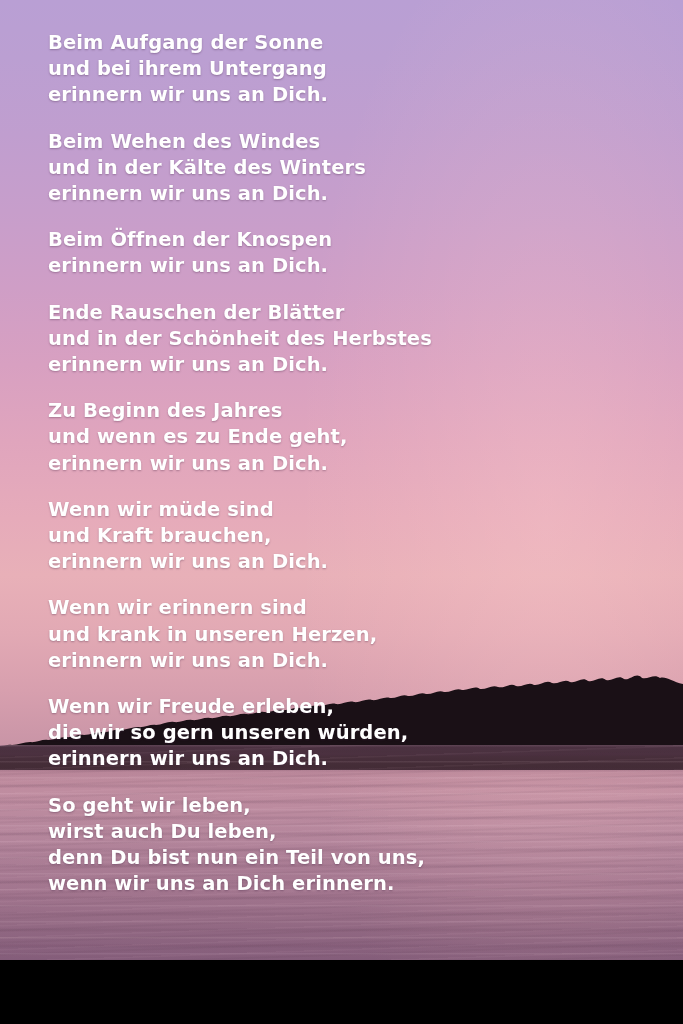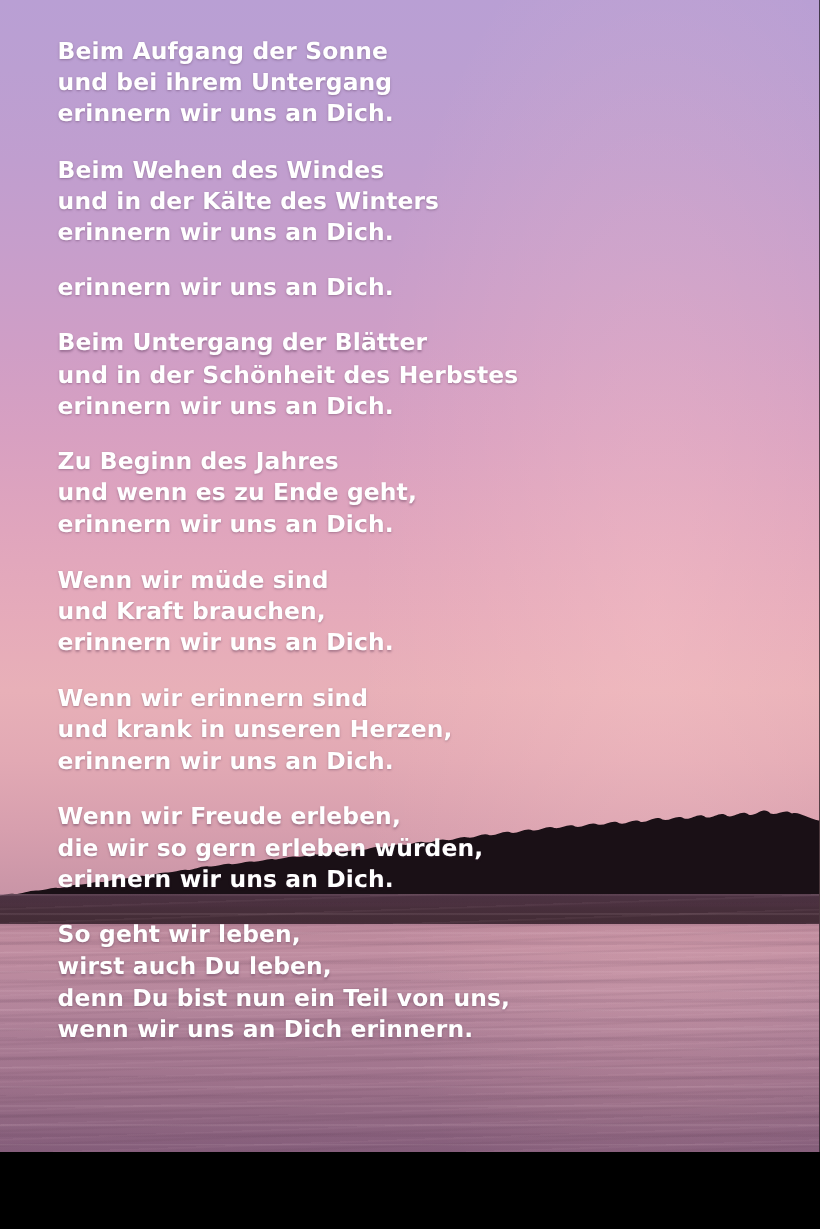--- a/index.html
+++ b/index.html
@@ -196,45 +196,46 @@
         <span class="line">Beim Aufgang der Sonne</span>
         <span class="line">und bei ihrem Untergang</span>
         <span class="line">erinnern wir uns an Dich.</span>
       </p>
       <p class="stanza">
         <span class="line">Beim Wehen des Windes</span>
         <span class="line">und in der Kälte des Winters</span>
         <span class="line">erinnern wir uns an Dich.</span>
       </p>
       <p class="stanza">
-        <span class="line">erinnern wir uns an Dich.</span>
-      </p>
-      <p class="stanza">
-        <span class="line">Beim Untergang der Blätter</span>
+        <span class="line">Beim Öffnen der Knospen</span>
+        <span class="line">erinnern wir uns an Dich.</span>
+      </p>
+      <p class="stanza">
+        <span class="line">Ende Rauschen der Blätter</span>
         <span class="line">und in der Schönheit des Herbstes</span>
         <span class="line">erinnern wir uns an Dich.</span>
       </p>
       <p class="stanza">
         <span class="line">Zu Beginn des Jahres</span>
         <span class="line">und wenn es zu Ende geht,</span>
         <span class="line">erinnern wir uns an Dich.</span>
       </p>
       <p class="stanza">
         <span class="line">Wenn wir müde sind</span>
         <span class="line">und Kraft brauchen,</span>
         <span class="line">erinnern wir uns an Dich.</span>
       </p>
       <p class="stanza">
         <span class="line">Wenn wir erinnern sind</span>
         <span class="line">und krank in unseren Herzen,</span>
         <span class="line">erinnern wir uns an Dich.</span>
       </p>
       <p class="stanza">
         <span class="line">Wenn wir Freude erleben,</span>
-        <span class="line">die wir so gern erleben würden,</span>
+        <span class="line">die wir so gern unseren würden,</span>
         <span class="line">erinnern wir uns an Dich.</span>
       </p>
       <p class="stanza">
         <span class="line">So geht wir leben,</span>
         <span class="line">wirst auch Du leben,</span>
         <span class="line">denn Du bist nun ein Teil von uns,</span>
         <span class="line">wenn wir uns an Dich erinnern.</span>
       </p>
     </div>
 

